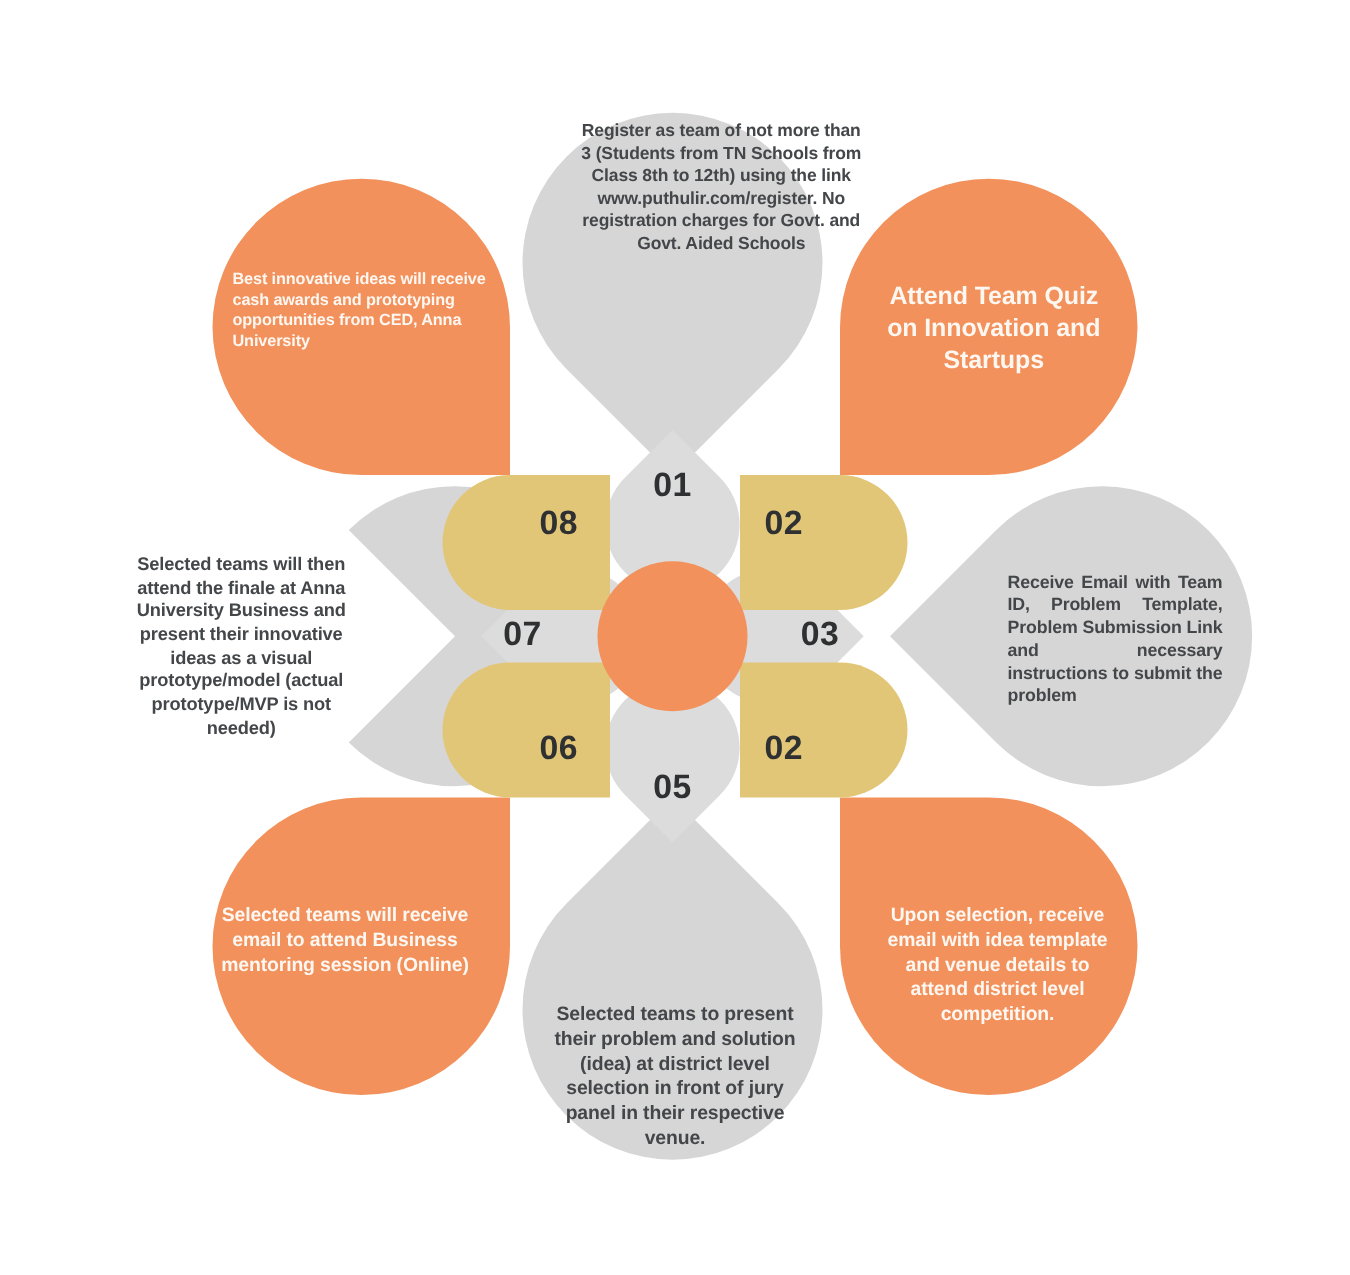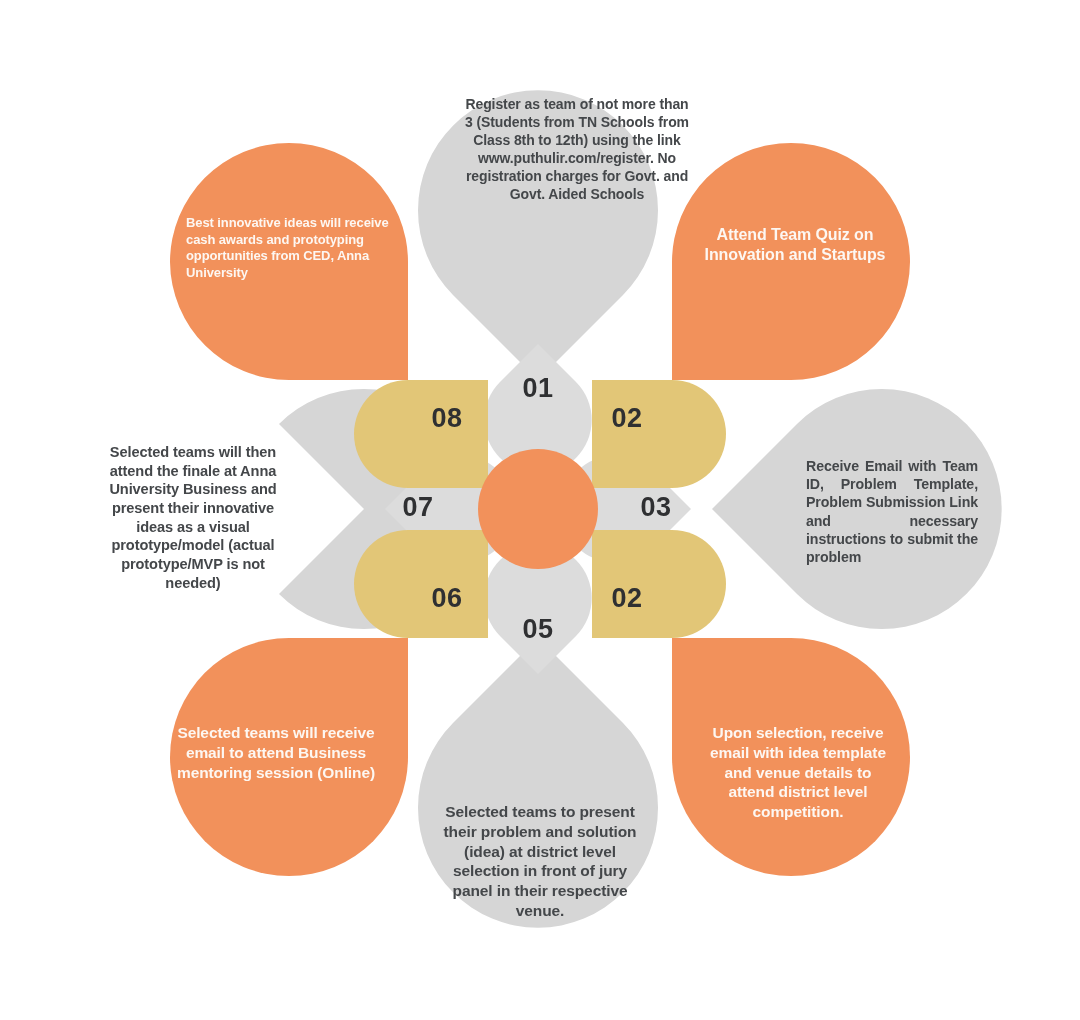--- a/index.html
+++ b/index.html
@@ -31,21 +31,21 @@
     font-weight: bold;
     line-height: 1.28;
     letter-spacing: -0.1px;
     -webkit-font-smoothing: antialiased;
   }
   .txt-dark { color: #44474a; }
   .txt-light { color: #fdf7f2; }
 
   
   .t-step8 { left: 186px; top: 215px; width: 206px; font-size: 13px; }
-  .t-step2 { left: 700px; top: 225px; width: 190px; font-size: 16px; text-align: center; }
+  .t-step2 { left: 700px; top: 225px; width: 190px; font-size: 20px; text-align: center; }
   .t-step4 { left: 700px; top: 723px; width: 196px; font-size: 15.5px; text-align: center; }
   .t-step6 { left: 172px; top: 723px; width: 208px; font-size: 15.5px; text-align: center; }
 
   
   .t-step1 { left: 443px; top: 96px; width: 226px; font-size: 14px; text-align: center; margin-left: 21px; }
   .t-step3 { left: 806px; top: 457px; width: 172px; font-size: 14.2px; text-align: justify; text-align-last: left; }
   .t-step5 { left: 432px; top: 802px; width: 216px; font-size: 15.5px; text-align: center; }
   .t-step7 { left: 100px; top: 443px; width: 186px; font-size: 14.6px; text-align: center; }
 
   

